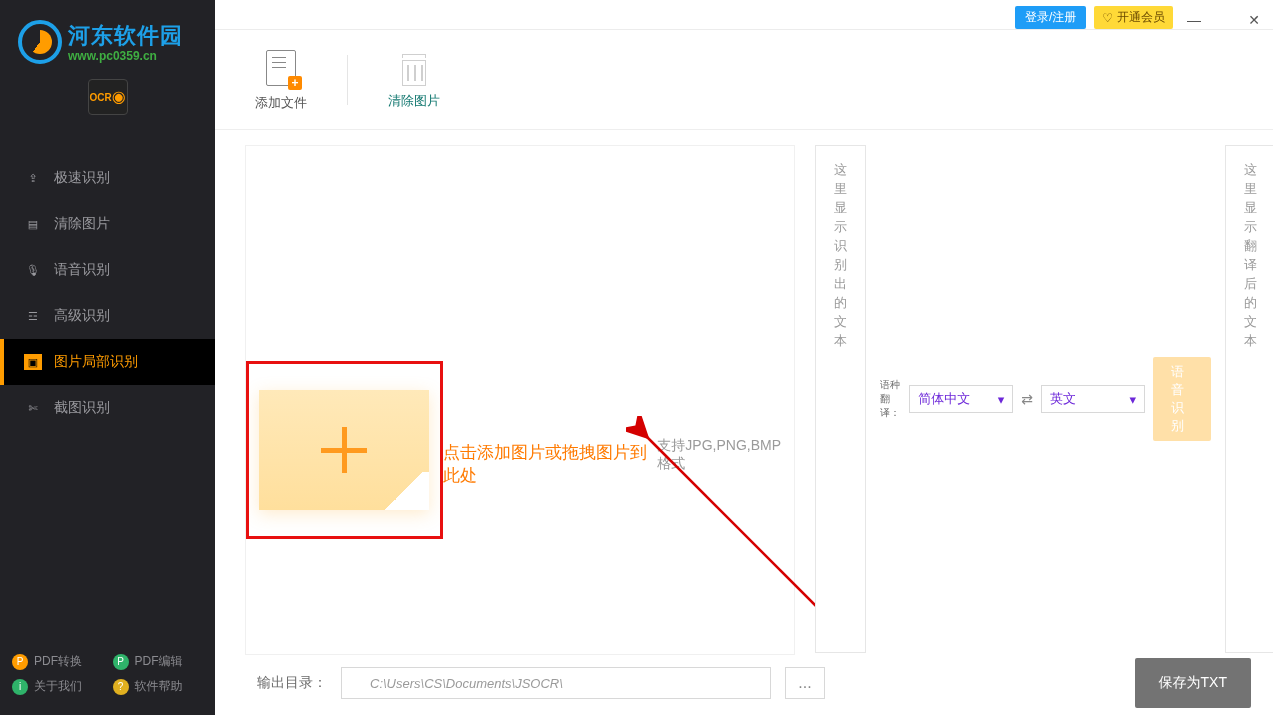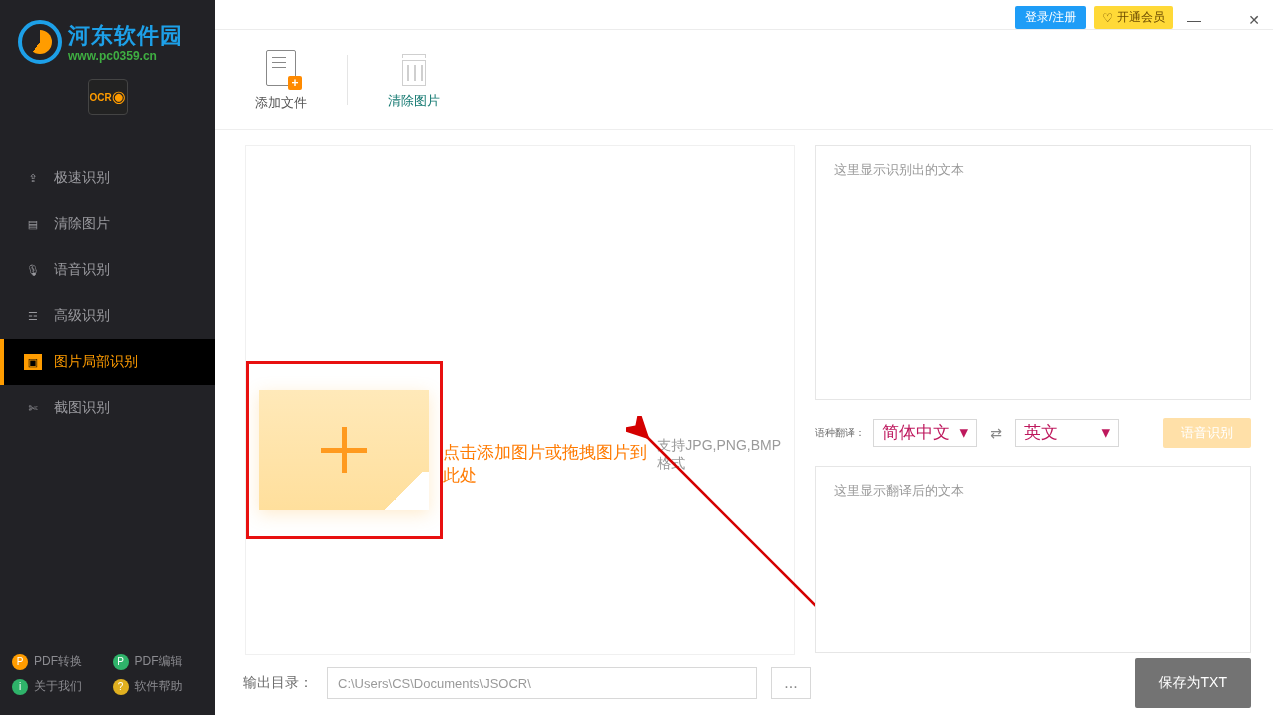--- a/index.html
+++ b/index.html
@@ -51,33 +51,33 @@
 .img-ph::after{ content:""; position:absolute; right:0; bottom:0; width:50px; height:38px; background:linear-gradient(135deg,transparent 50%,#fff 50%);}
 .plus{ position:absolute; left:50%; top:50%; transform:translate(-50%,-50%); }
 .plus::before,.plus::after{ content:""; position:absolute; background:#ff9a1f;}
 .plus::before{ width:46px; height:5px; left:-23px; top:-2.5px;}
 .plus::after{ width:5px; height:46px; left:-2.5px; top:-23px;}
 .drop-title{ color:#ff7a00; font-size:17px; font-weight:500; margin-top:28px;}
 .drop-sub{ color:#9a9a9a; font-size:14px; margin-top:10px;}
 .arrow{ position:absolute; }
 
 
-.rcol{ position:absolute; left:600px; top:15px; right:22px; bottom:62px; display:flex; flex-direction:column; gap:14px;}
+.rcol{ position:absolute; left:600px; top:15px; right:22px; bottom:62px; display:flex; flex-direction:row; gap:14px;}
 .txtbox{ flex:1; border:1px solid #e6e6e6; background:#fff; padding:14px 18px; }
 .ph{ color:#9a9a9a; font-size:13px; }
 .trans-row{ display:flex; align-items:center; gap:8px; padding:4px 0;}
 .trans-label{ color:#6b6b6b; font-size:10px; }
-.sel{ flex:0 0 104px; height:28px; border:1px solid #d8d8d8; display:flex; align-items:center; justify-content:space-between; padding:0 8px; font-size:17px; color:#be185d; background:#fff; cursor:pointer;}
+.sel{ flex:0 0 104px; height:28px; border:1px solid #d8d8d8; display:flex; align-items:center; justify-content:space-between; padding:0 8px; font-size:13px; color:#6d28d9; background:#fff; cursor:pointer;}
 .swap{ width:22px; height:22px; display:flex; align-items:center; justify-content:center; color:#888; font-size:14px;}
 .btn-trans{ margin-left:auto; background:#ffe0a8; color:#fff; font-size:13px; padding:6px 18px; border-radius:2px; cursor:not-allowed;}
 
 
-.bbar{ position:absolute; left:28px; right:22px; bottom:14px; height:36px; display:flex; align-items:center; gap:14px;}
+.bbar{ position:absolute; left:42px; right:22px; bottom:14px; height:36px; display:flex; align-items:center; gap:14px;}
 .out-label{ color:#6b6b6b; font-size:14px; }
-.out-path{ flex:1; max-width:430px; height:32px; border:1px solid #d8d8d8; display:flex; align-items:center; padding:0 10px; color:#9a9a9a; font-size:13px; background:#fff;}
+.out-path{ flex:1; max-width:430px; height:32px; border:1px solid #d8d8d8; display:flex; align-items:center; padding:0 28px; color:#9a9a9a; font-size:13px; background:#fff;font-style:italic;}
 .browse{ width:40px; height:32px; border:1px solid #d8d8d8; background:#fff; cursor:pointer; font-size:16px; color:#888; display:flex; align-items:center; justify-content:center;}
 .btn-save{ margin-left:auto; background:#737373; color:#fff; font-size:14px; padding:16px 24px; border-radius:2px; cursor:pointer;}
 
 
 .hd-logo{ position:relative; width:190px; height:60px; }
 .hd-logo .circ{ position:absolute; left:8px; top:5px; width:44px; height:44px; border-radius:50%; border:4px solid #1da0e8; overflow:hidden;}
 .hd-logo .circ::before{ content:""; position:absolute; inset:6px; border-radius:50%; background:conic-gradient(#ff9c00 0 60%, transparent 60%);}
 .hd-logo .txt1{ position:absolute; left:58px; top:6px; font-size:22px; color:#1da0e8; font-weight:600; letter-spacing:1px;}
 .hd-logo .txt2{ position:absolute; left:58px; top:34px; font-size:12px; color:#3fae42; font-weight:600;text-align:right;}
 </style>

